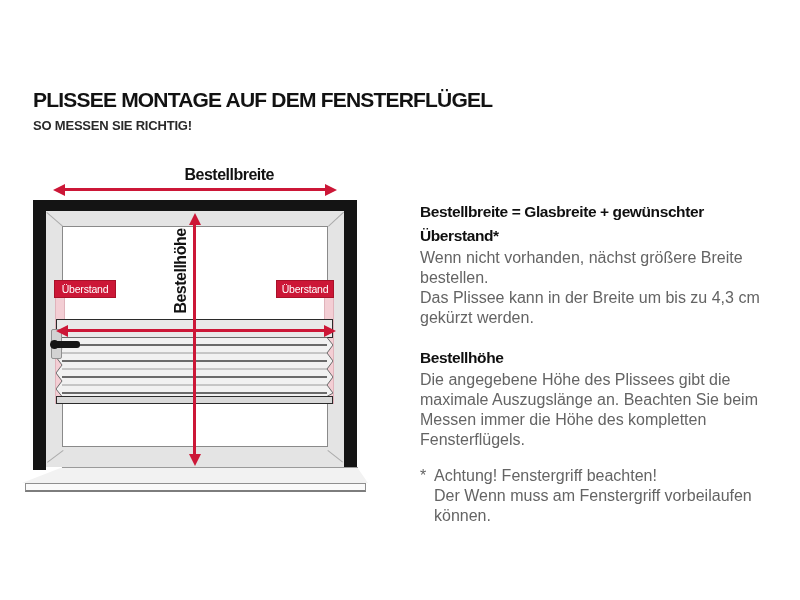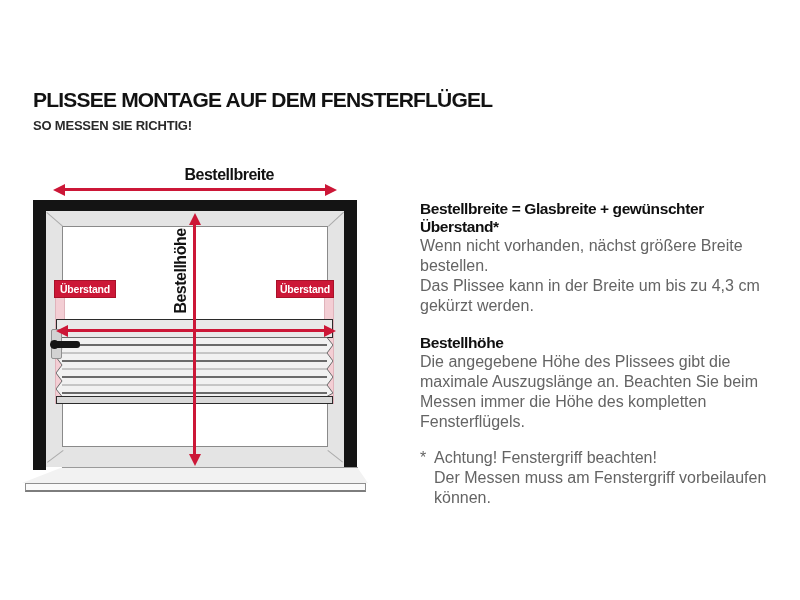--- a/index.html
+++ b/index.html
@@ -60,35 +60,35 @@
     border-left:12px solid var(--accent-red);}
   .ah.up{border-left:6px solid transparent;border-right:6px solid transparent;
     border-bottom:12px solid var(--accent-red);}
   .ah.down{border-left:6px solid transparent;border-right:6px solid transparent;
     border-top:12px solid var(--accent-red);}
   .ah.t-l{left:53px;top:183.5px;}  .ah.t-r{left:325px;top:183.5px;}
   .ah.m-l{left:56px;top:324.5px;}  .ah.m-r{left:324px;top:324.5px;}
   .ah.v-t{left:188.5px;top:213px;} .ah.v-b{left:188.5px;top:454px;}
 
   .badge{position:absolute;top:280px;height:18px;background:var(--accent-red);color:#fff;
-    font-size:10.5px;font-weight:bold;letter-spacing:-0.2px;line-height:18px;
+    font-size:10.5px;font-weight:normal;letter-spacing:-0.2px;line-height:18px;
     text-align:center;box-shadow:0 0 0 1px #a81129 inset;}
   .badge.left{left:54px;width:62px;}
   .badge.right{left:276px;width:58px;}
 
   
   .sill-slab{position:absolute;left:22px;top:467px;width:346px;height:16px;background:#f2f2f2;
     clip-path:polygon(41px 0,335px 0,346px 16px,0 16px);}
   .sill-topline{position:absolute;left:62px;top:467px;width:296px;height:1px;background:#9a9a9a;}
   .sill-lip{position:absolute;left:25px;top:483px;width:341px;height:9px;background:#fafafa;
     border:1px solid #8f8f8f;border-bottom:2px solid #7d7d7d;}
 
   
   .info{position:absolute;left:420px;top:200px;width:366px;font-size:16px;line-height:20px;color:#646464;}
-  .info h3{font-size:15.5px;letter-spacing:-0.4px;line-height:18px;color:#0f0f0f;font-weight:bold;}
+  .info h3{font-size:15.5px;letter-spacing:-0.4px;line-height:24px;color:#0f0f0f;font-weight:bold;}
   .pre{white-space:pre-line;}
   .sec2{margin-top:18px;}
   .footnote{margin-top:16px;display:flex;}
   .footnote .marker{width:14px;flex:none;}
 </style>
 </head>
 <body>
 
 <div class="stage">
 
@@ -163,18 +163,18 @@
 
     <h3 class="sec2">Bestellhöhe</h3>
     <div class="pre">Die angegebene Höhe des Plissees gibt die
 maximale Auszugslänge an. Beachten Sie beim
 Messen immer die Höhe des kompletten
 Fensterflügels.</div>
 
     <div class="footnote">
       <span class="marker">*</span>
       <span class="pre">Achtung! Fenstergriff beachten!
-Der Messen muss am Fenstergriff vorbeilaufen
+Der Wenn muss am Fenstergriff vorbeilaufen
 können.</span>
     </div>
   </div>
 
 </div>
 
 </body></html>

